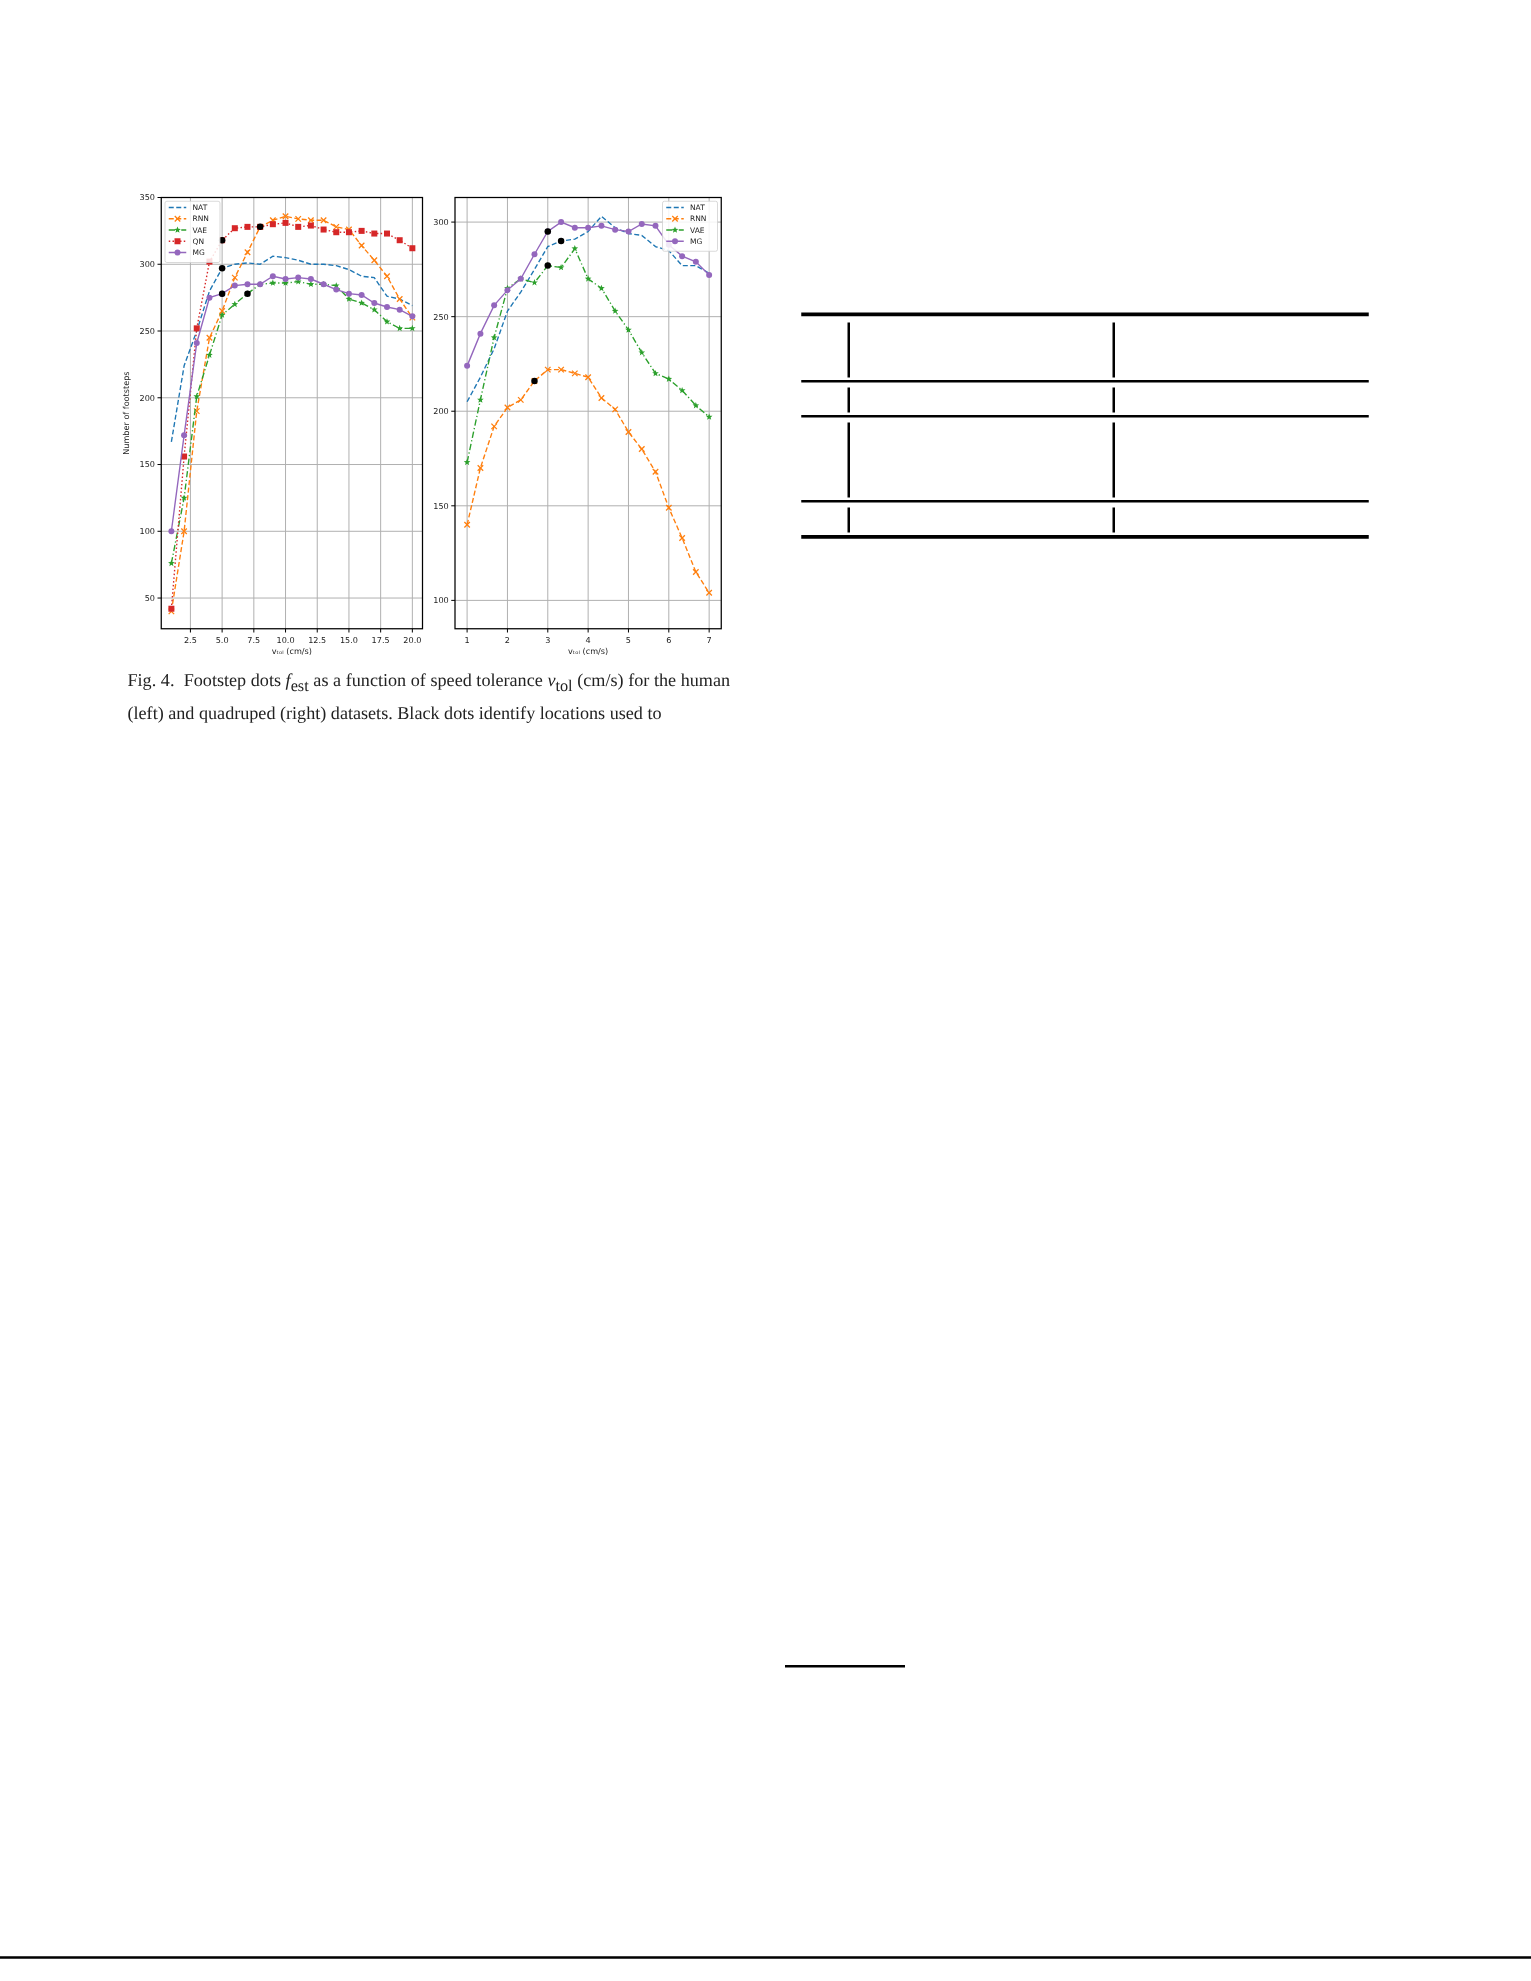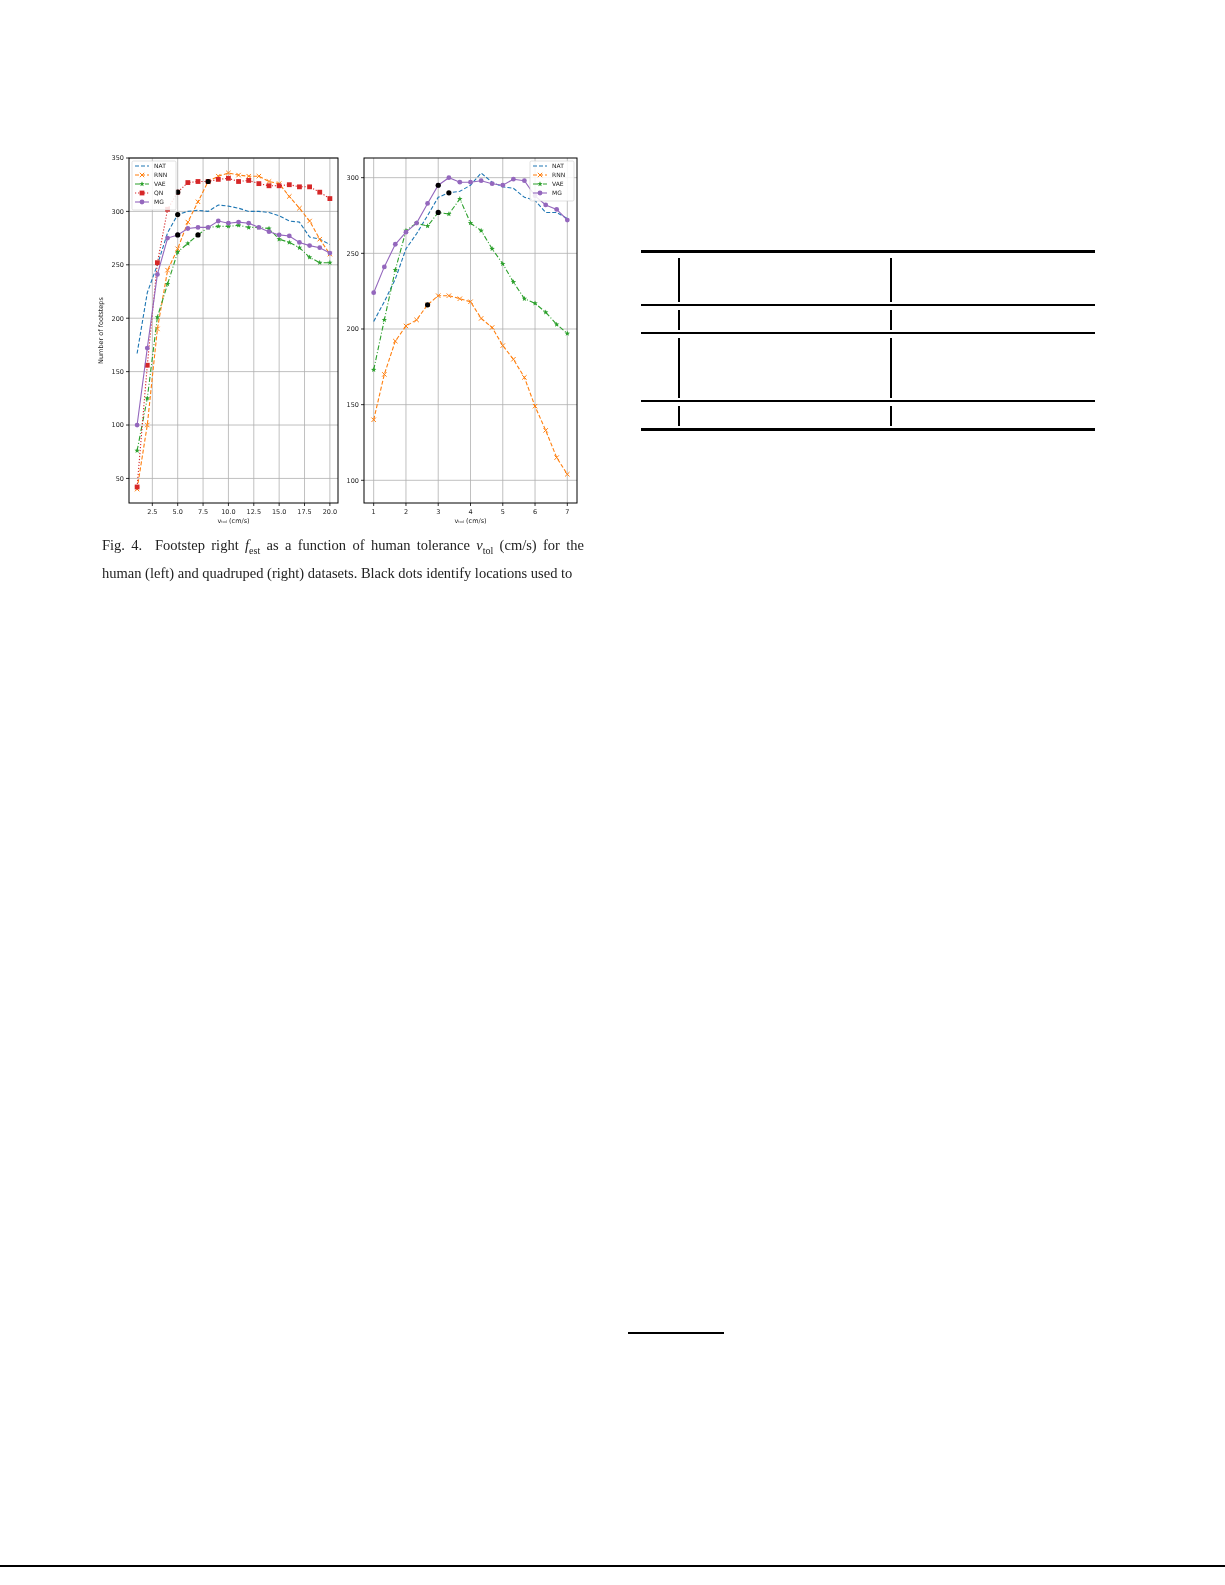--- a/index.html
+++ b/index.html
@@ -2,21 +2,21 @@
 <html><head>
 <meta charset="utf-8">
 <style>
   html, body { margin: 0; padding: 0; background: #ffffff; }
   body { width: 1225px; height: 1585px; position: relative; overflow: hidden; font-family: "DejaVu Sans", sans-serif; }
   .chart { position: absolute; }
   #chart-left { left: 95px; top: 150px; }
   #chart-right { left: 340px; top: 150px; }
   .caption { position: absolute; left: 102px; top: 534px; width: 482px; font-family: "Liberation Serif", serif; font-size: 14.5px; line-height: 22px; color: #222; text-align: justify; }
   .caption .it { font-style: italic; }
-  .caption sub { font-size: 10px; }
+  .caption sub { font-size: 13px; }
   .tbl { position: absolute; left: 641px; top: 250px; width: 454px; }
   .hr { position: absolute; left: 0; width: 454px; background: #000; }
   .vr { position: absolute; width: 2px; background: #000; }
   .footrule { position: absolute; left: 628px; top: 1332px; width: 96px; height: 2px; background: #000; }
   .bottomrule { position: absolute; left: 0; top: 1565px; width: 1225px; height: 2px; background: #000; }
 </style>
 </head>
 <body>
 
 <div class="chart" id="chart-left">
@@ -363,21 +363,21 @@
         <text x="212" y="36" font-size="6" fill="#222" font-family="DejaVu Sans, sans-serif">VAE</text>
         <line x1="193" y1="43" x2="207" y2="43" stroke="#9467bd" stroke-width="1.1" stroke-dasharray=""></line>
         <circle cx="200" cy="43" r="2.4" fill="#9467bd"></circle>
         <text x="212" y="45" font-size="6" fill="#222" font-family="DejaVu Sans, sans-serif">MG</text>
       </g>
     </svg>
 </div>
 
 <div class="caption">
   <span>Fig. 4.</span>&nbsp;
-  <span>Footstep right </span><span class="it">f</span><sub>est</sub><span> as a function of human tolerance </span><span class="it">v</span><sub>tol</sub><span> (cm/s) for the human (left) and quadruped (right) datasets. Black dots identify locations used to</span>
+  <span>Footstep dots </span><span class="it">f</span><sub>est</sub><span> as a function of speed tolerance </span><span class="it">v</span><sub>tol</sub><span> (cm/s) for the human (left) and quadruped (right) datasets. Black dots identify locations used to</span>
 </div>
 
 <div class="tbl">
   <div class="hr" style="top:0;height:3px;"></div>
   <div class="vr" style="left:37px;top:8px;height:44px;"></div>
   <div class="vr" style="left:249px;top:8px;height:44px;"></div>
   <div class="hr" style="top:54px;height:2px;"></div>
   <div class="vr" style="left:37px;top:60px;height:20px;"></div>
   <div class="vr" style="left:249px;top:60px;height:20px;"></div>
   <div class="hr" style="top:82px;height:2px;"></div>

